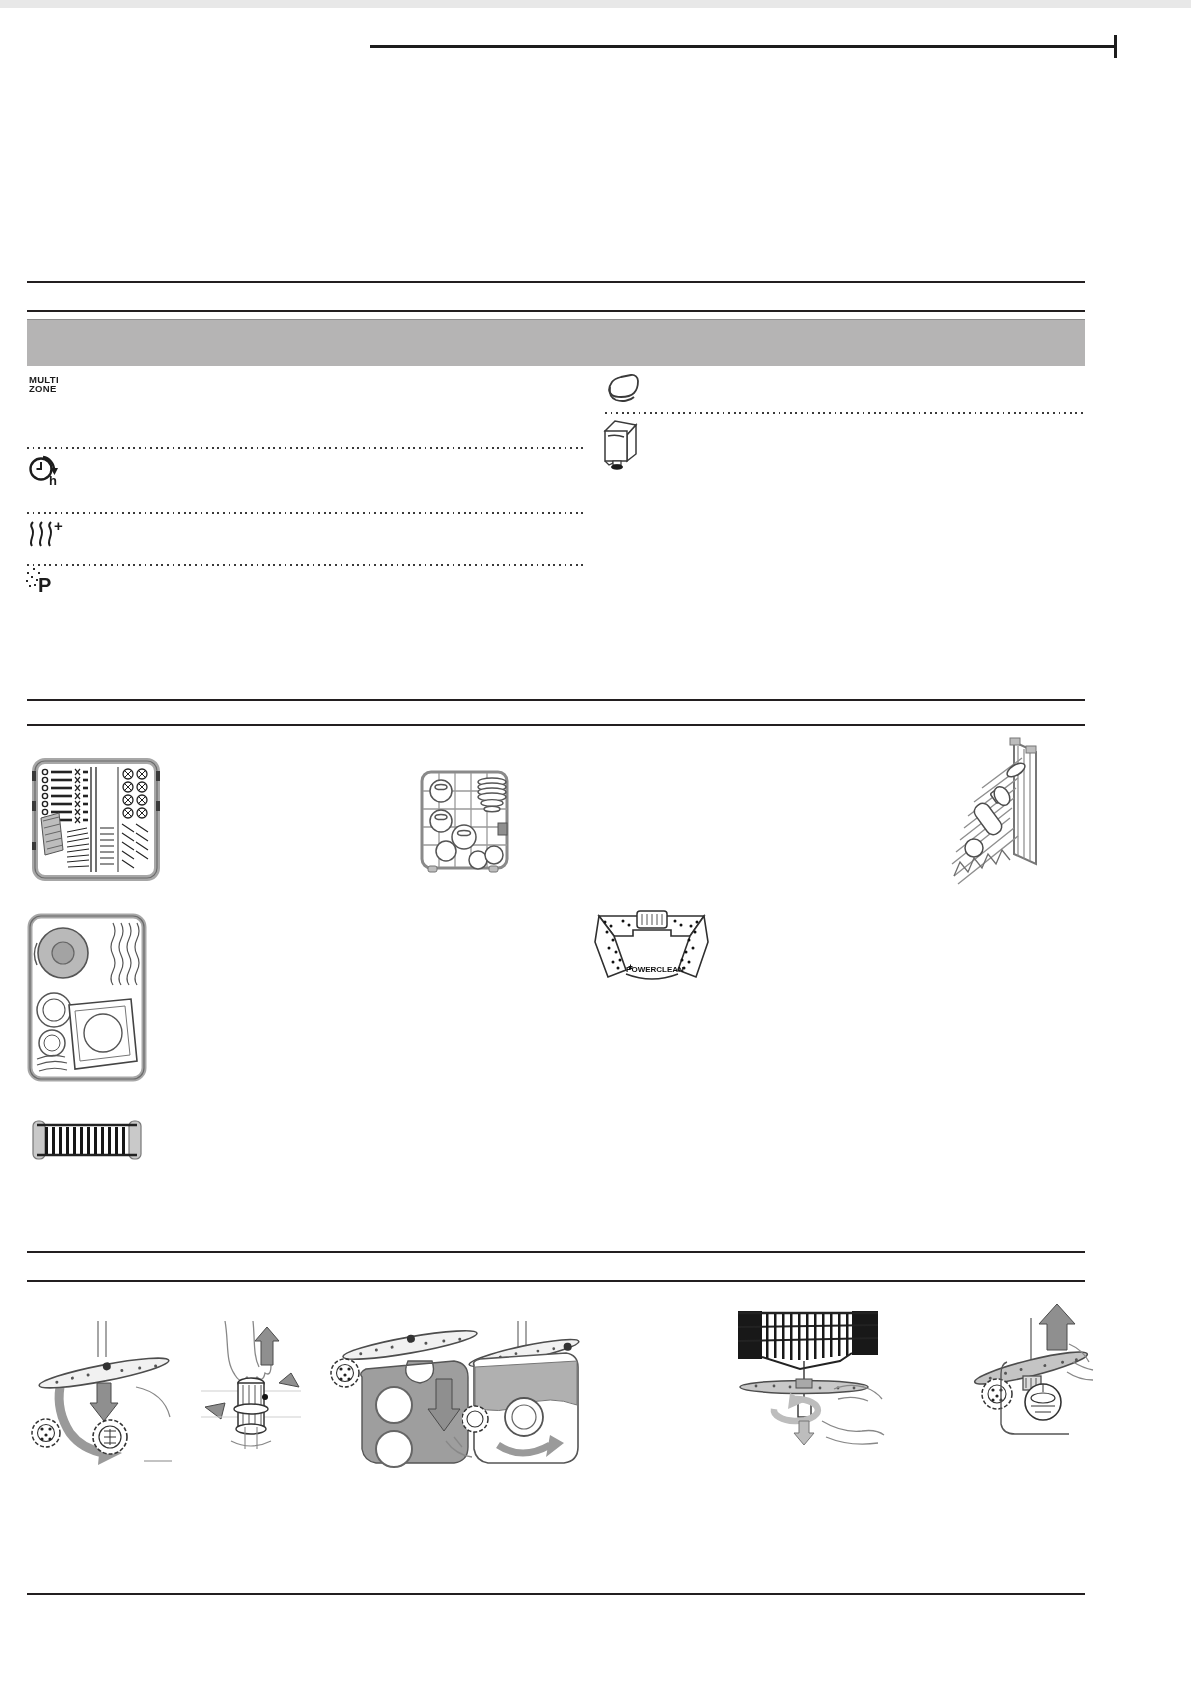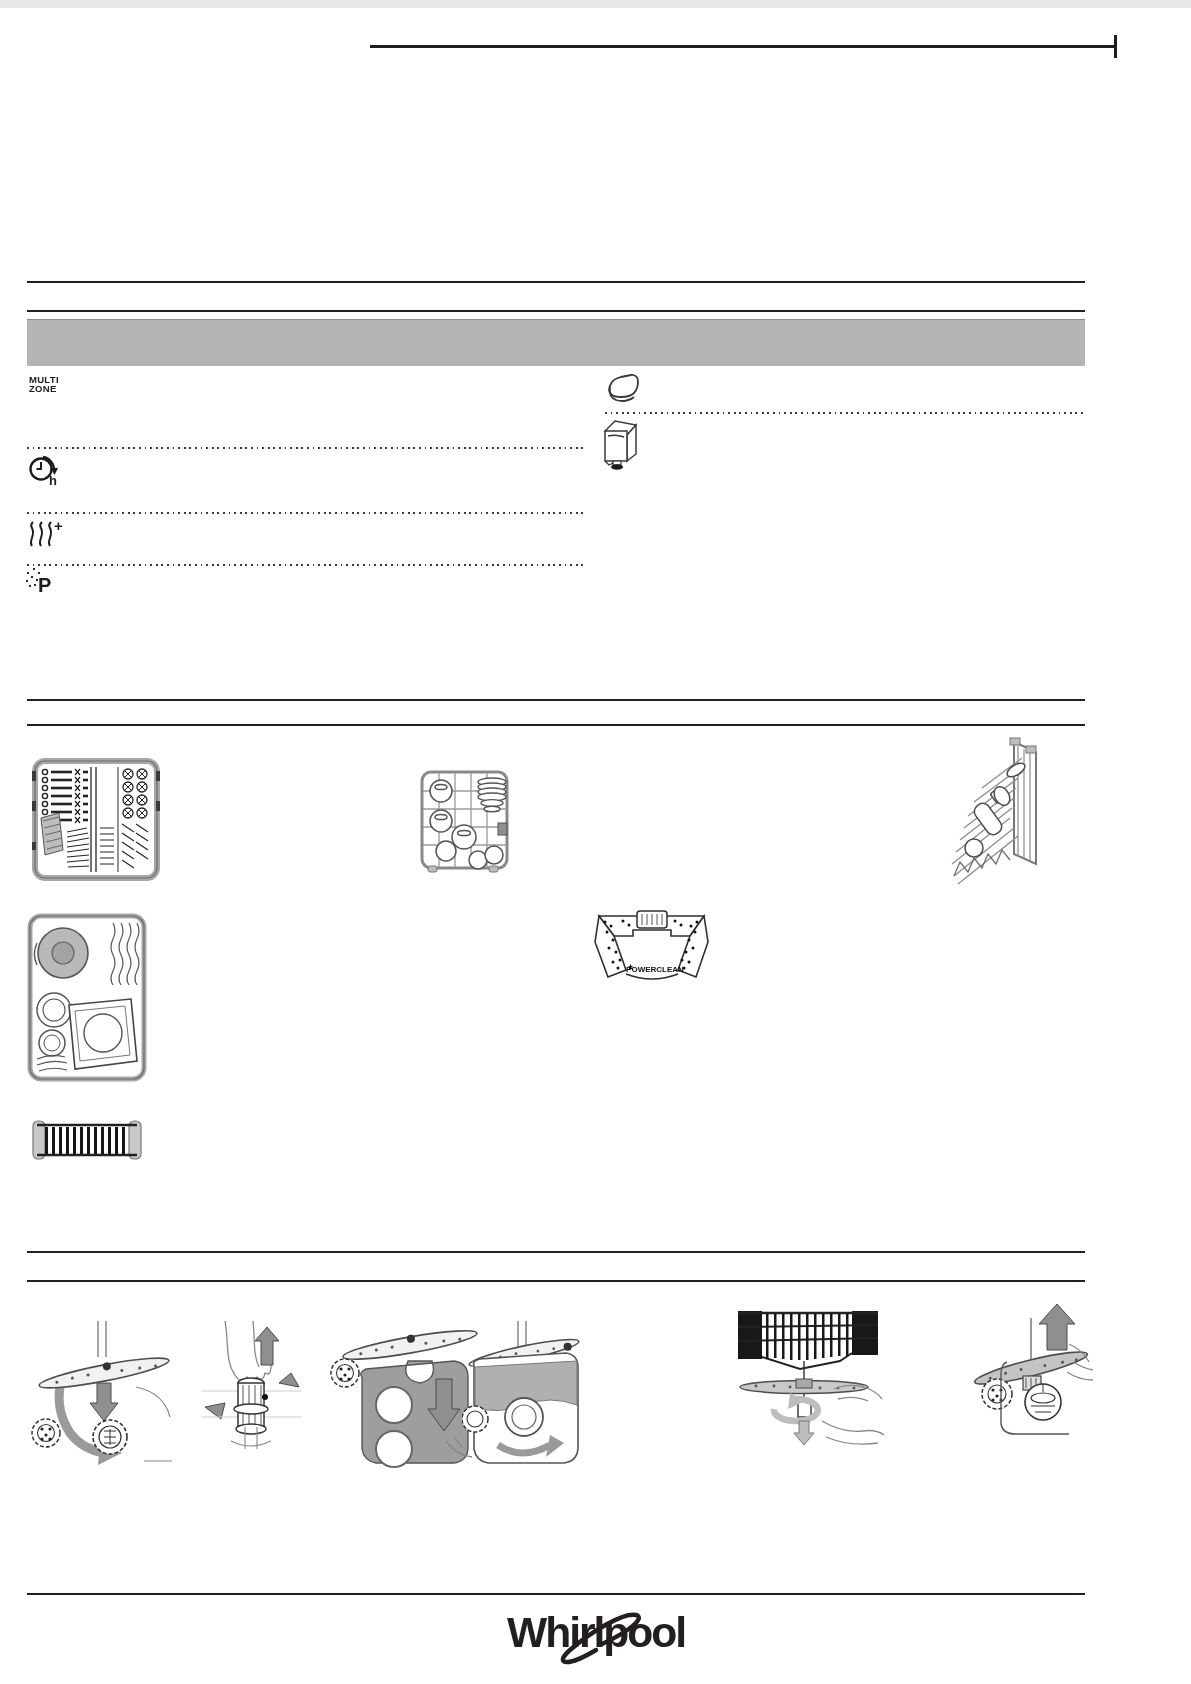--- a/index.html
+++ b/index.html
@@ -479,22 +479,16 @@
         </g>
       <circle cx="70" cy="100" r="18" fill="#fff" stroke="#333" stroke-width="1.6"></circle>
       <ellipse cx="70" cy="96" rx="12" ry="5" fill="none" stroke="#333" stroke-width="1.1"></ellipse>
       <path d="M58 104 h24 M62 110 h16 M70 82 v8" stroke="#333" stroke-width="1"></path>
       <path d="M34 60 Q 28 62 28 72 L 28 122 Q 30 132 42 132 L 96 132" fill="none" stroke="#555" stroke-width="1.4"></path>
     </svg>
   </div>
 
   <div class="abs rule" style="left:27px;top:1585px;width:1058px;"></div>
 
-  <div class="abs" style="left:500px;top:1592px;">
-    <svg width="192" height="68" viewBox="0 0 192 68">
-      <text x="96" y="47" text-anchor="middle" font-family="Liberation Sans, sans-serif" font-size="42" font-weight="bold" letter-spacing="-2" fill="#231f20" textLength="178" lengthAdjust="spacingAndGlyphs">Whirlpool</text>
-      <path d="M96 50 C 66 68 54 64 70 50 C 92 31 124 12 136 15 C 146 18 128 32 102 44" fill="none" stroke="#231f20" stroke-width="4.5" stroke-linecap="round"></path>
-    </svg>
-  </div>
 
   <div class="abs rule" style="left:27px;top:1679px;width:1058px;"></div>
 
 </div>
 
 </body></html>

